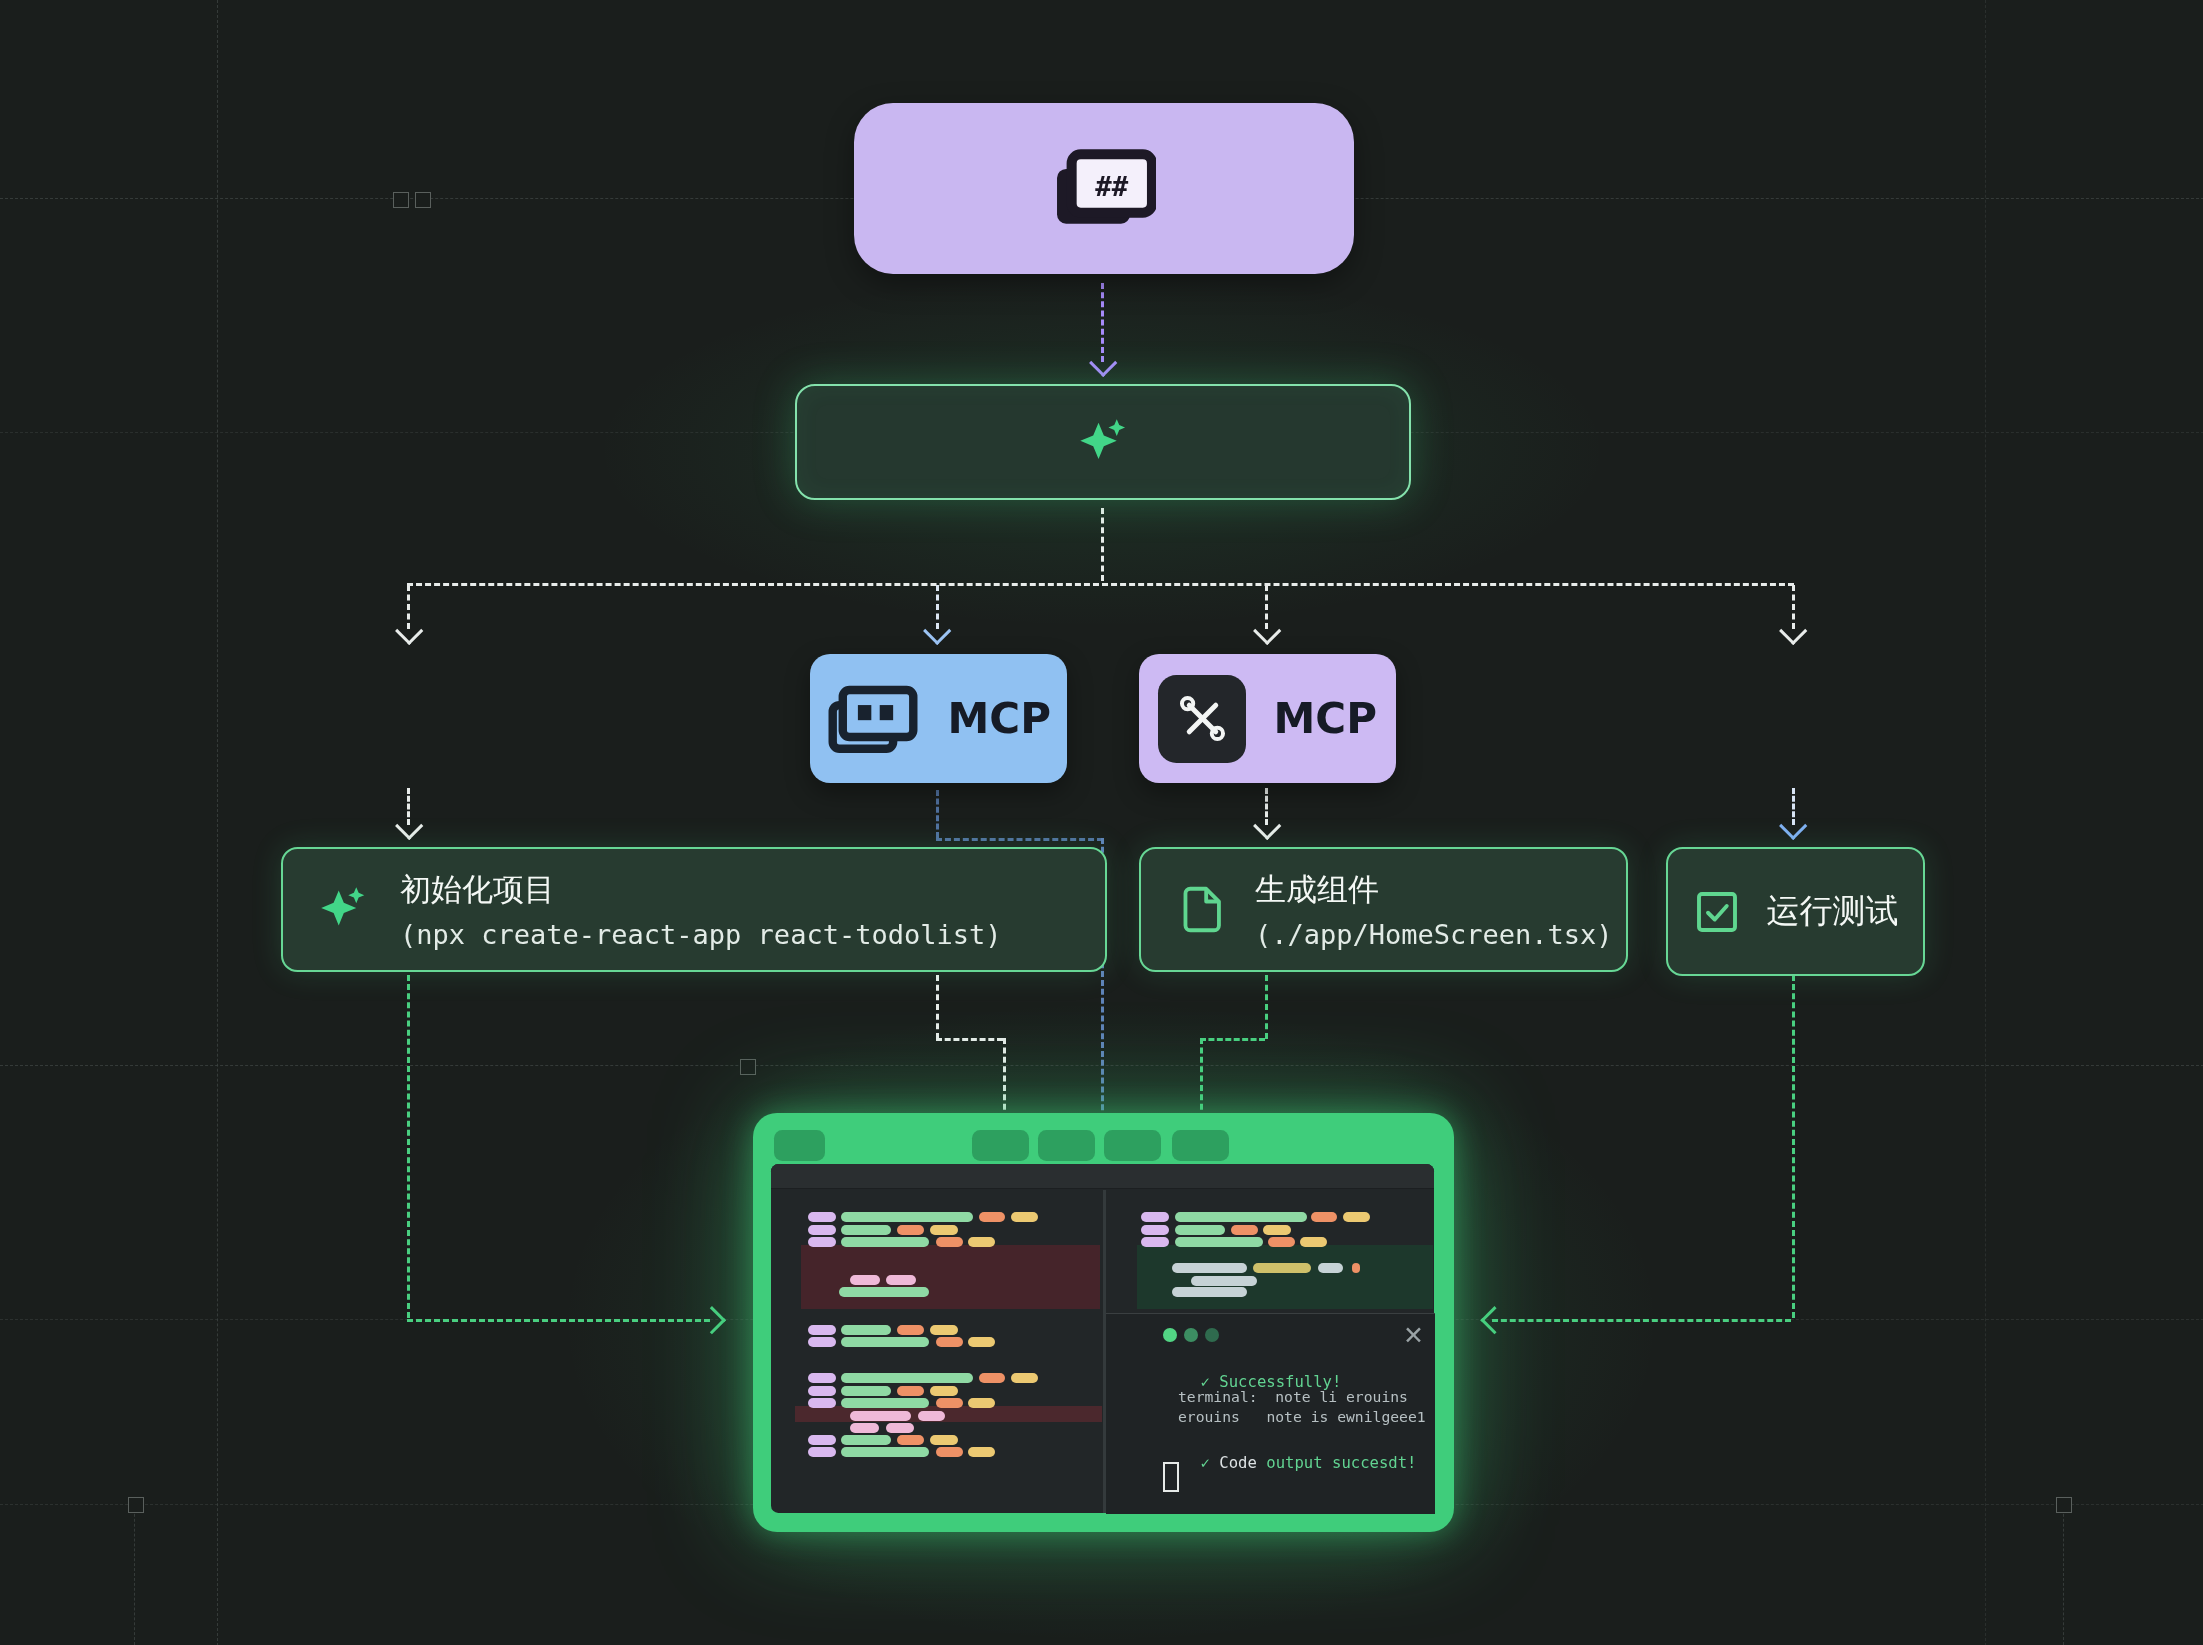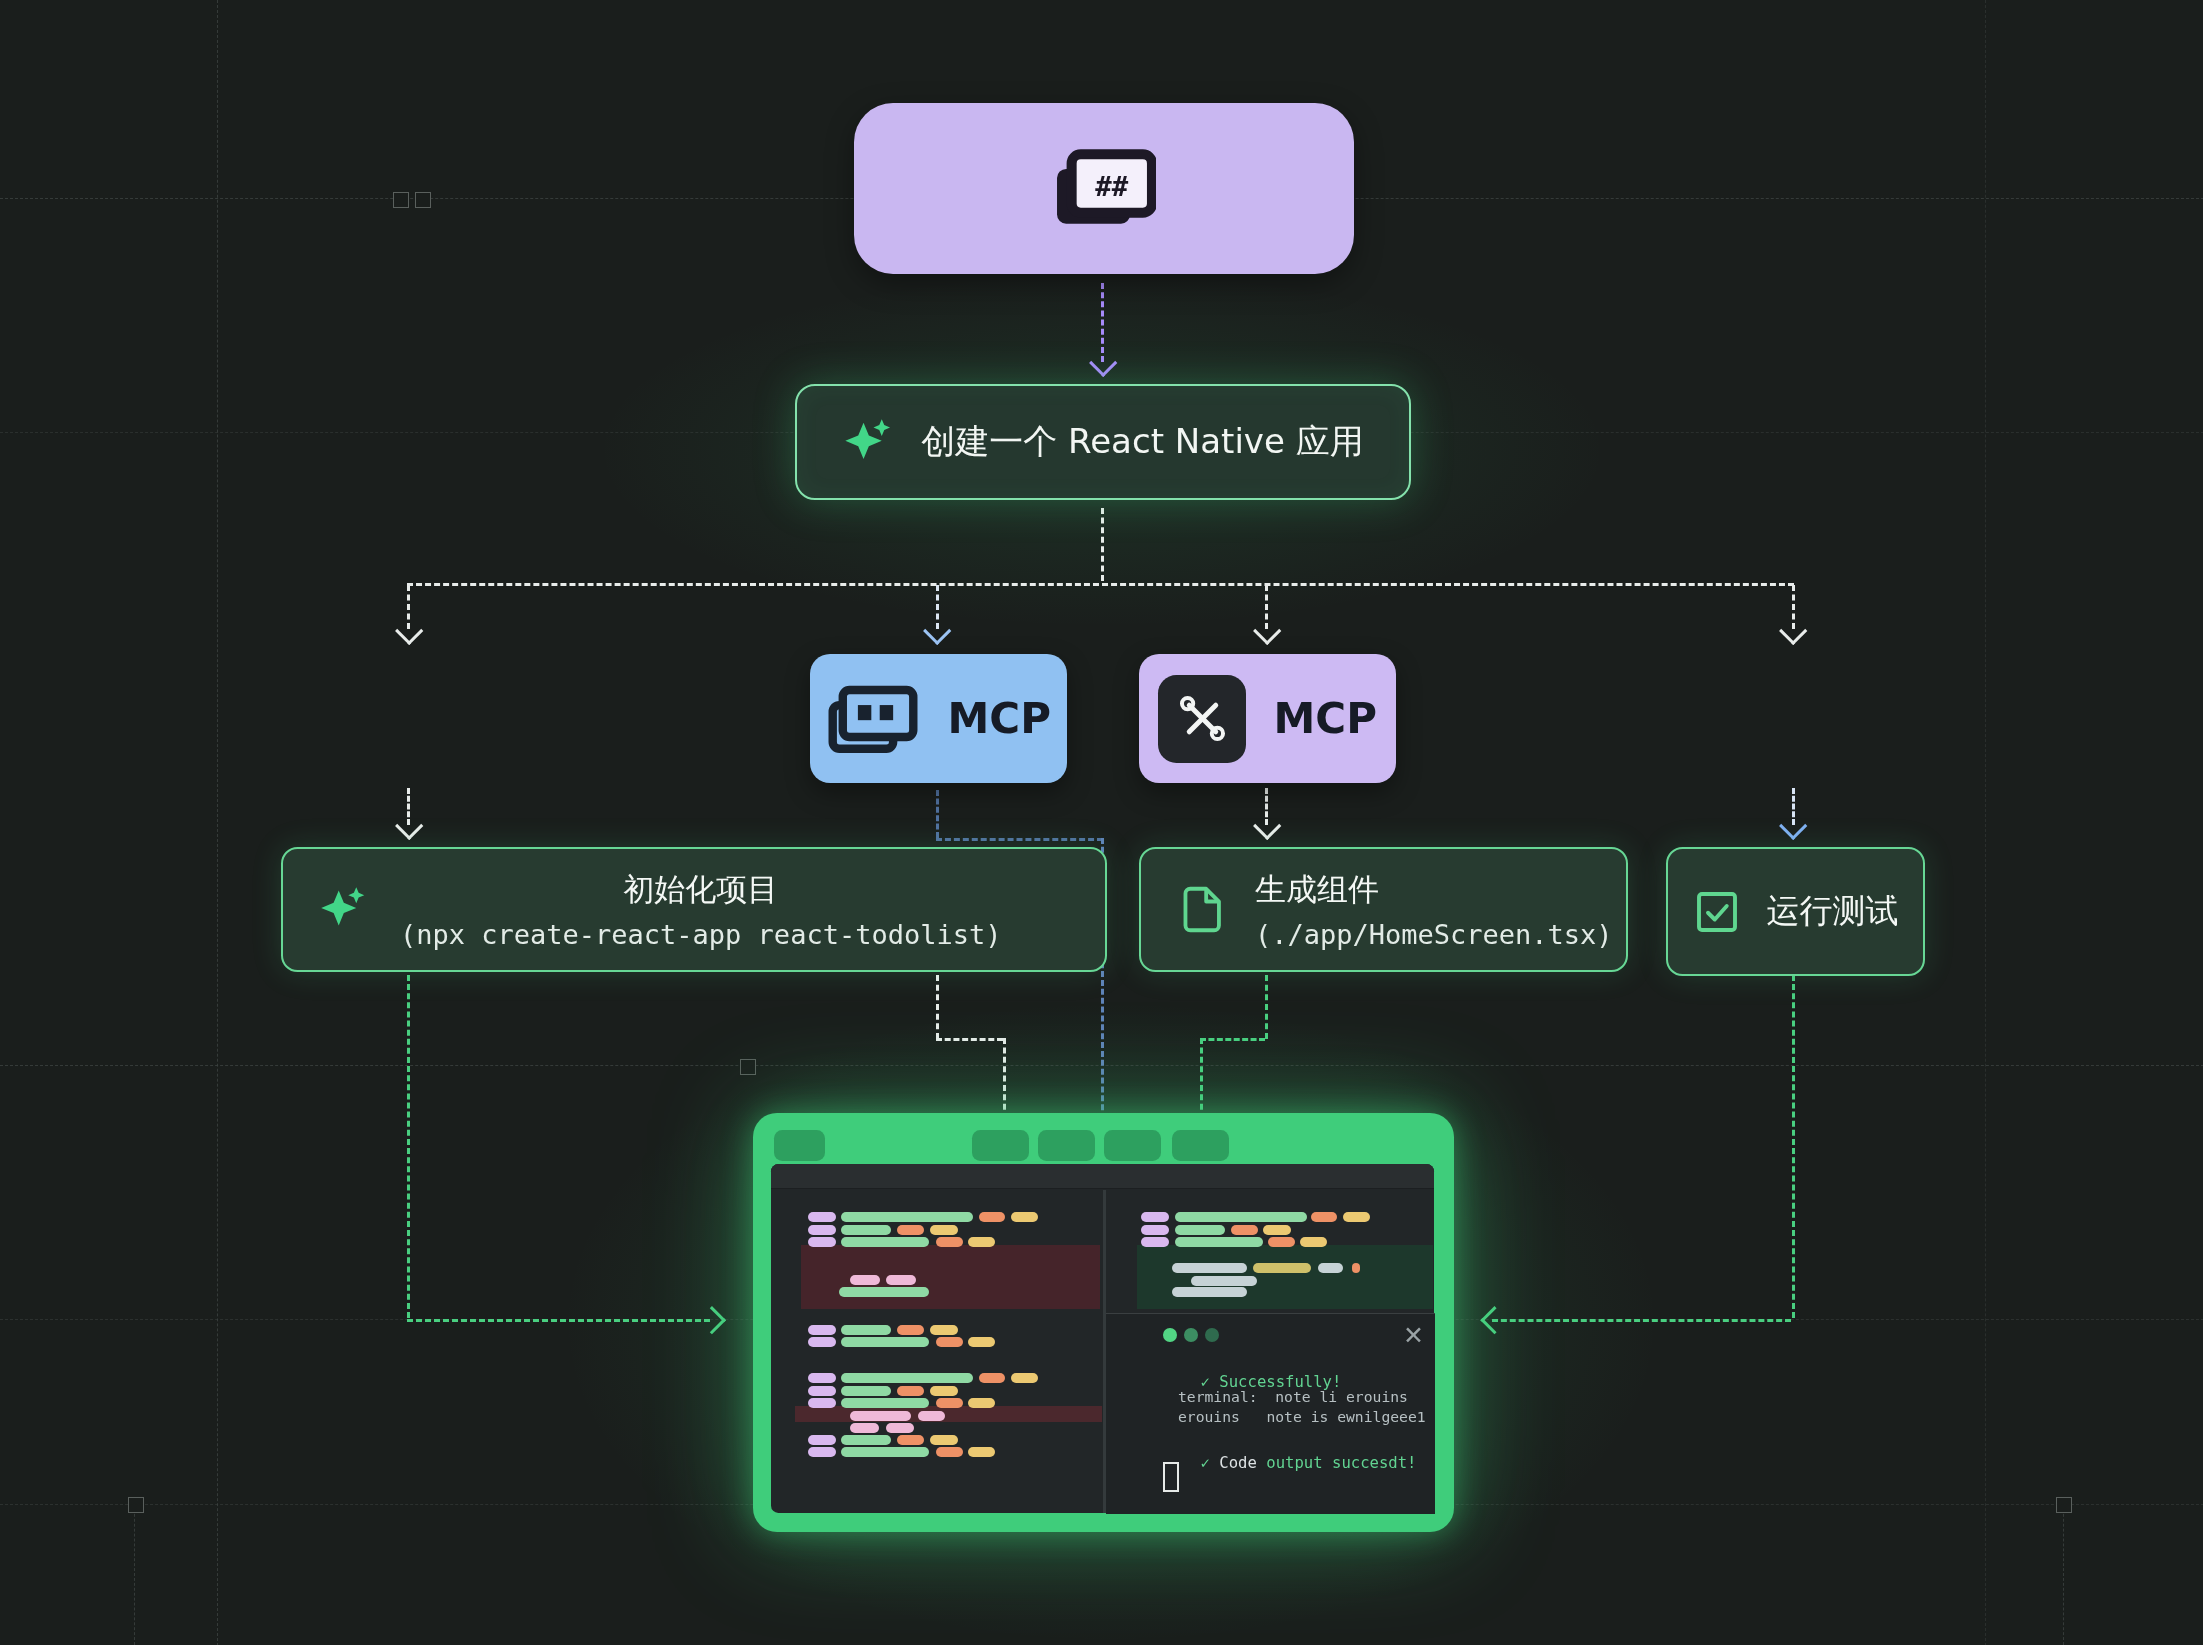--- a/index.html
+++ b/index.html
@@ -164,21 +164,20 @@
       <rect x="10" y="4" width="44" height="32" rx="5" fill="#f4f0fb" stroke="#1d1926" stroke-width="5.5"></rect>
       <text x="32" y="27" text-anchor="middle" font-size="15" font-weight="bold" fill="#1d1926" font-family="DejaVu Sans Mono, monospace">##</text>
     </svg>
   </div>
 
   <div class="node prompt-node" style="left:795px;top:384px;width:612px;height:112px;">
     <svg width="53" height="53" viewBox="0 0 32 32">
       <path d="M13 4 L16.2 11.8 L24 15 L16.2 18.2 L13 26 L9.8 18.2 L2 15 L9.8 11.8 Z" fill="#42d688"></path>
       <path d="M24 2 L25.5 5.5 L29 7 L25.5 8.5 L24 12 L22.5 8.5 L19 7 L22.5 5.5 Z" fill="#42d688"></path>
     </svg>
-    <span class="prompt-label">创建一个 React Native 应用</span>
   </div>
 
 
   <div class="node tool-node tool-blue" style="left:810px;top:654px;width:257px;height:129px;">
     <svg width="94" height="75" viewBox="0 0 56 44">
       <rect x="4" y="14" width="36" height="26" rx="4" fill="none" stroke="#18222e" stroke-width="5"></rect>
       <rect x="10" y="5" width="42" height="28" rx="4" fill="#90c1f2" stroke="#18222e" stroke-width="5"></rect>
       <rect x="19" y="14" width="8" height="9" fill="#18222e"></rect>
       <rect x="32" y="14" width="8" height="9" fill="#18222e"></rect>
     </svg>
@@ -191,21 +190,21 @@
         <path d="M8 24 L24 8"></path>
         <path d="M8 8 L24 24"></path>
         <circle cx="7" cy="7" r="3.4" stroke-width="2.4"></circle>
         <circle cx="25" cy="25" r="3.4" stroke-width="2.4"></circle>
       </svg>
     </span>
     <span class="tool-label">MCP</span>
   </div>
 
 
-  <div class="task-node" style="left:281px;top:847px;width:826px;height:125px;padding-left:35px;gap:31px;box-sizing:border-box;text-align:center;">
+  <div class="task-node" style="left:281px;top:847px;width:826px;height:125px;padding-left:35px;gap:31px;box-sizing:border-box;">
     <svg width="51" height="51" viewBox="0 0 32 32">
       <path d="M13 4 L16.2 11.8 L24 15 L16.2 18.2 L13 26 L9.8 18.2 L2 15 L9.8 11.8 Z" fill="#42d688"></path>
       <path d="M24 2 L25.5 5.5 L29 7 L25.5 8.5 L24 12 L22.5 8.5 L19 7 L22.5 5.5 Z" fill="#42d688"></path>
     </svg>
     <span class="task-texts">
       <span class="task-title">初始化项目</span>
       <span class="task-sub">(npx create-react-app react-todolist)</span>
     </span>
   </div>
 

